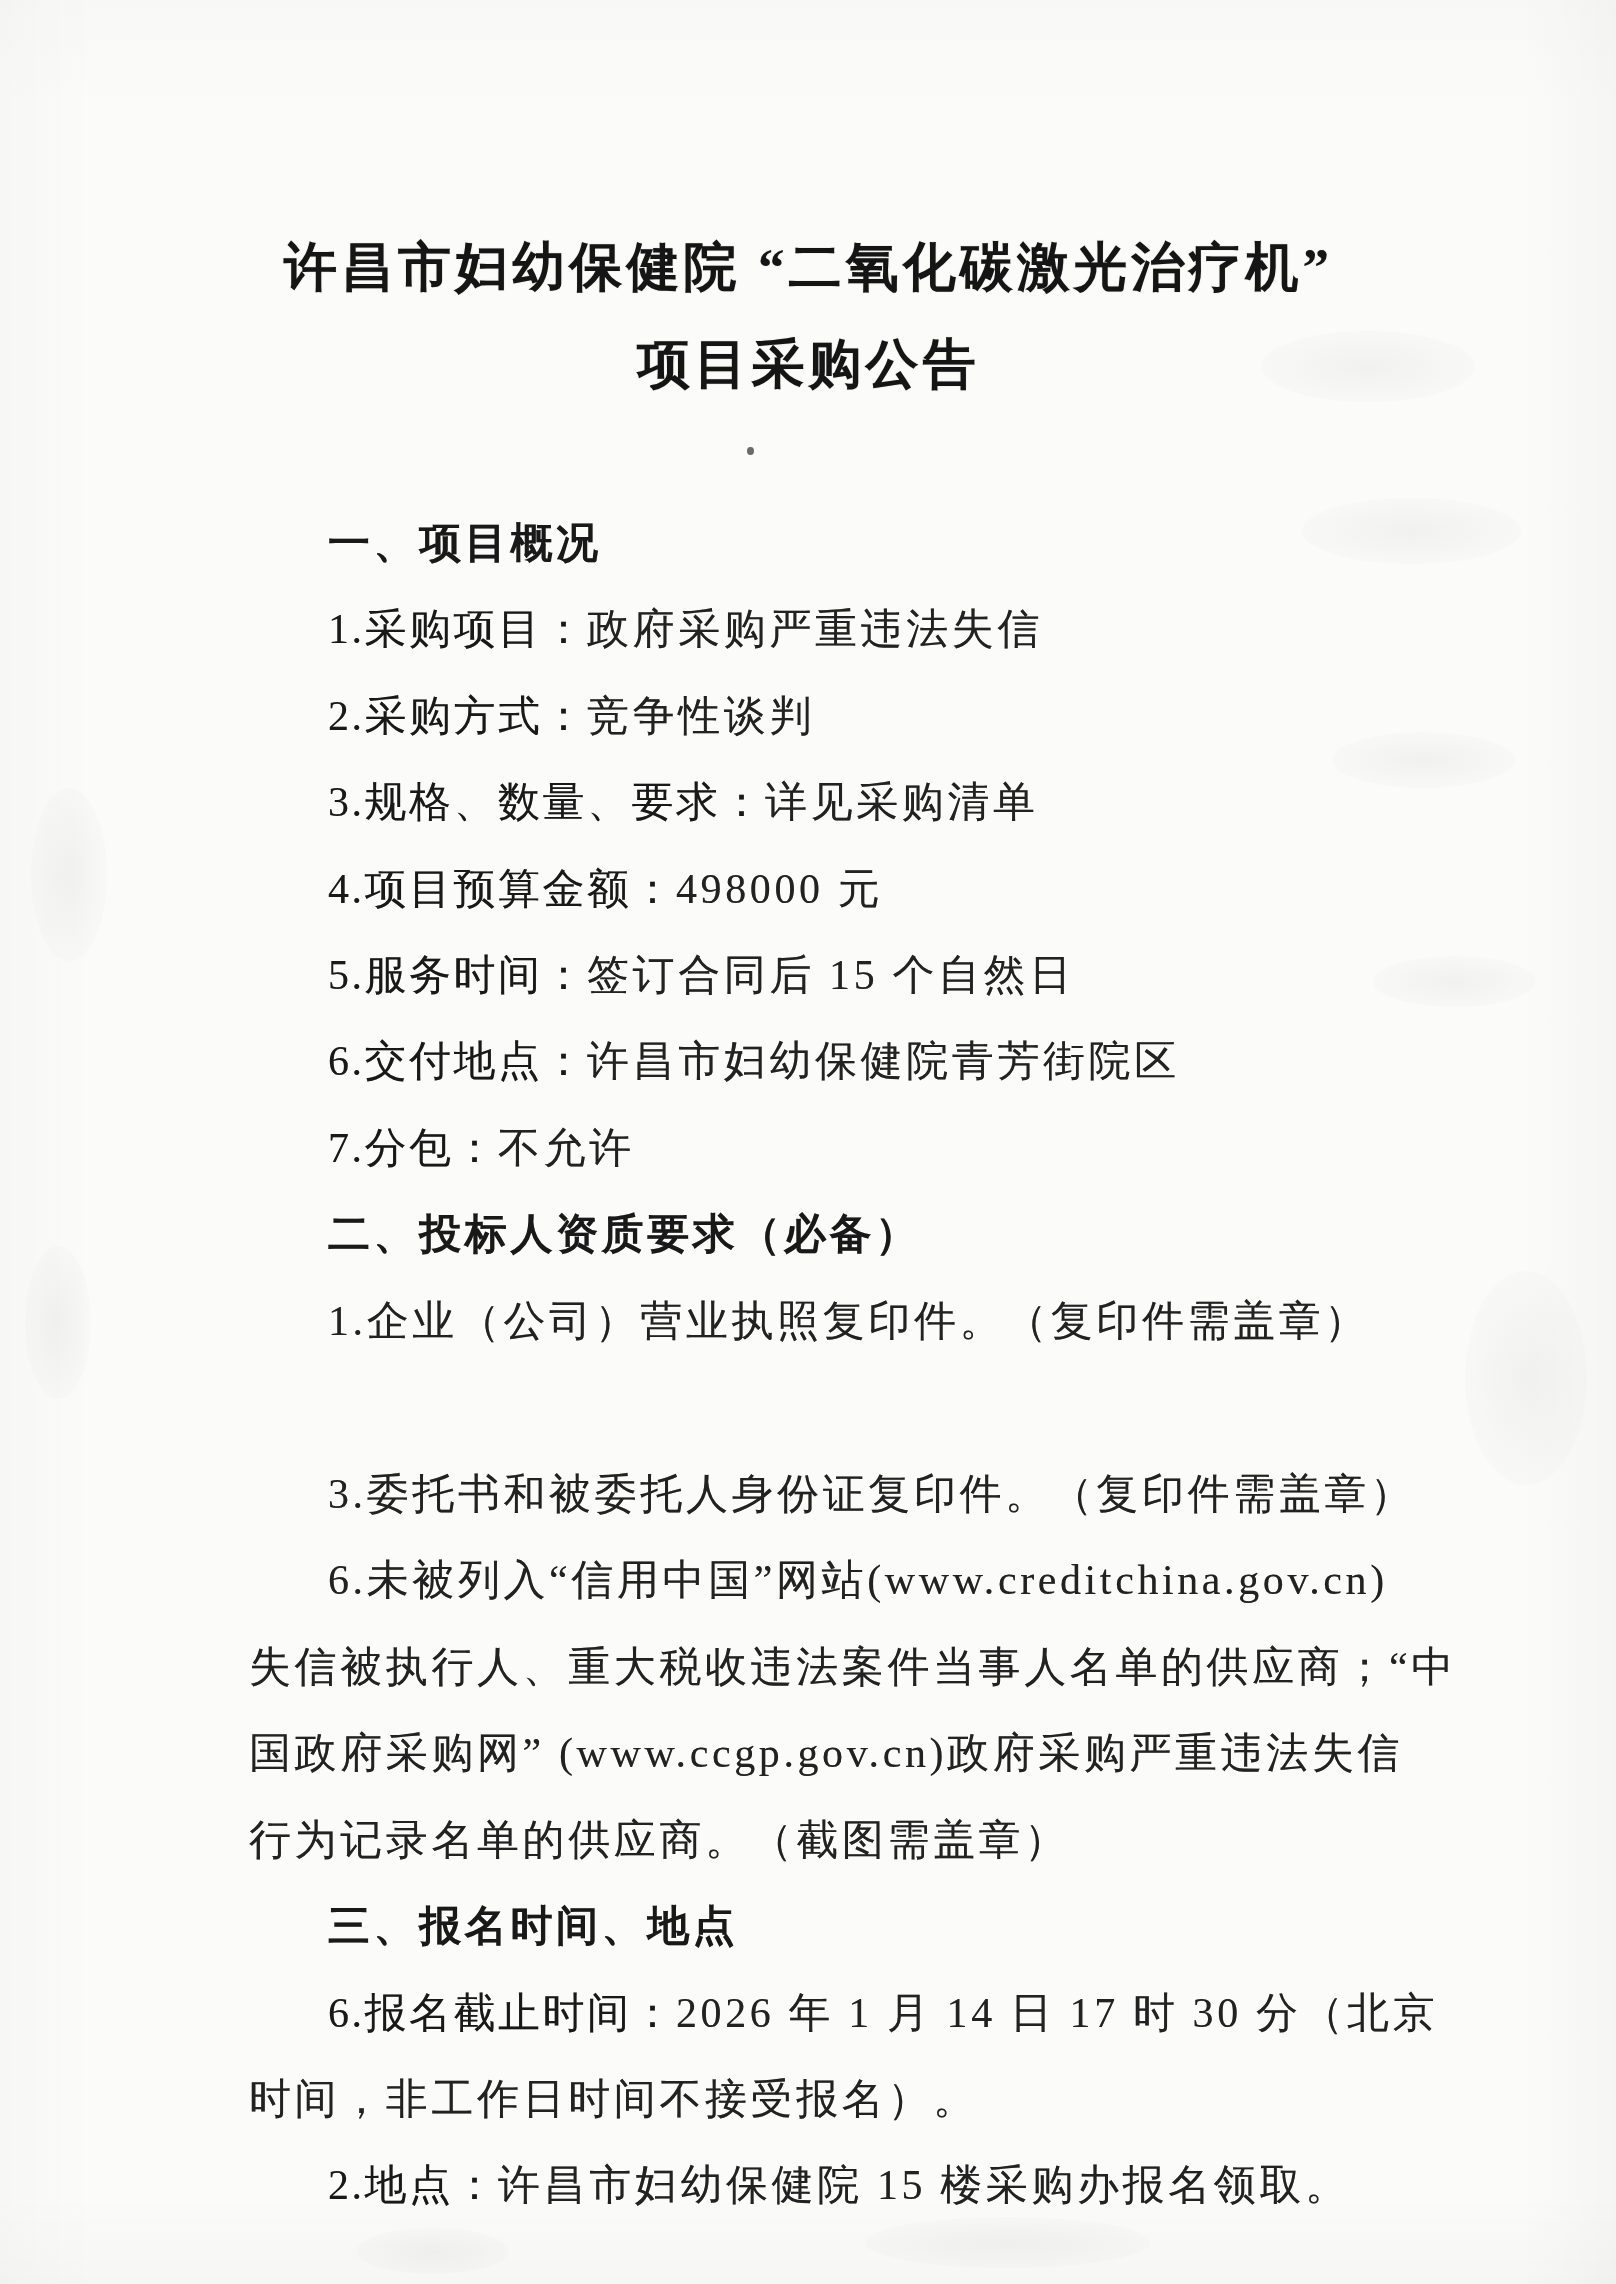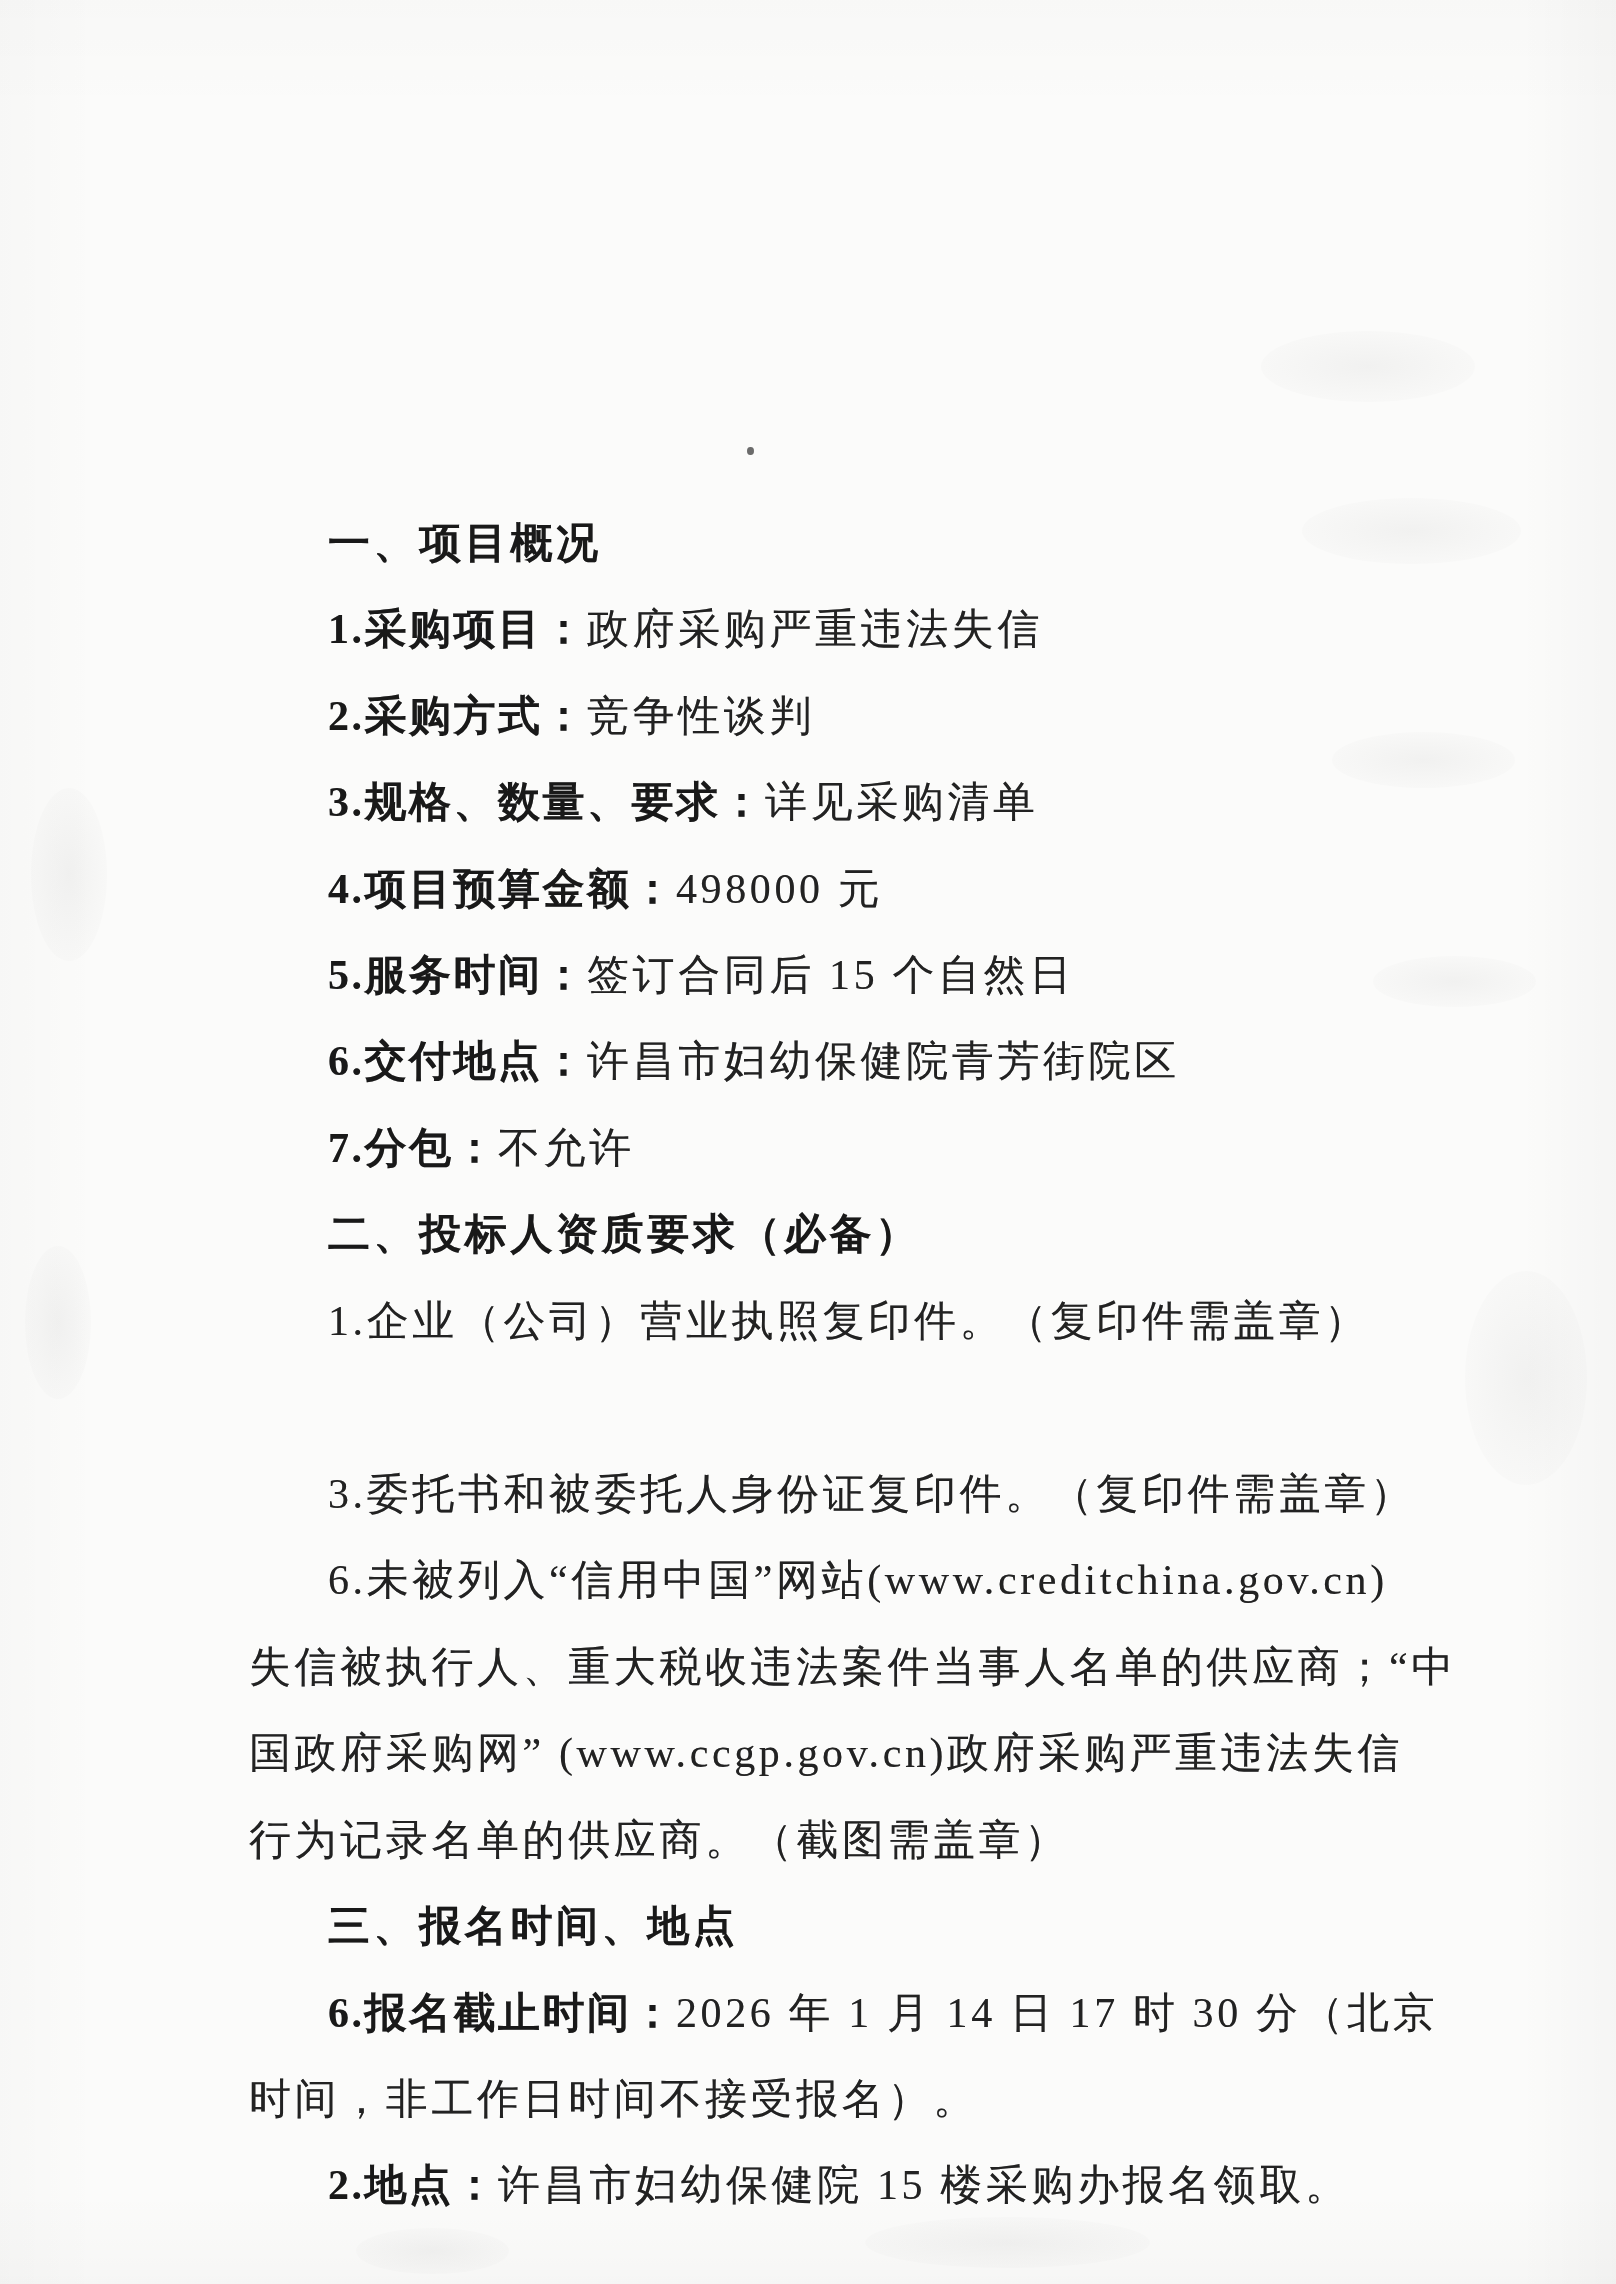--- a/index.html
+++ b/index.html
@@ -26,41 +26,45 @@
   .bl {
     position:absolute; left:249px;
     height:86px; line-height:86px;
     font-size:42px; letter-spacing:3.1px;
     white-space:nowrap;
     color:#222;
     text-shadow:0 0 0.5px rgba(30,30,30,0.4);
   }
   .indent { left:328px; }
   .hd { font-weight:bold; color:#191919; letter-spacing:3.6px; }
-  .lb { font-weight:bold; color:#191919; letter-spacing:2.5px; }
+  .lb { font-weight:normal; color:#191919; letter-spacing:2.5px; }
   .val { letter-spacing:3.6px; }
   
   .smudge {
     position:absolute;
     background:radial-gradient(ellipse at center, rgba(110,110,110,0.07) 0%, rgba(110,110,110,0.03) 55%, rgba(110,110,110,0) 100%);
     border-radius:50%;
     pointer-events:none;
   }
   .dot {
     position:absolute;
     width:6.6px; height:8.1px;
     background:rgba(45,45,45,0.7);
     border-radius:50%;
   }
 </style>
 </head>
 <body>
 
 <div class="page">
 
+  <h1 class="title">
+    <span class="title-line">许昌市妇幼保健院 “二氧化碳激光治疗机”</span>
+    <span class="title-line">项目采购公告</span>
+  </h1>
 
   <div class="dot" style="left:747px; top:447px;"></div>
 
   <p class="bl indent hd" style="top:458px;">一、项目概况</p>
 
   <p class="bl indent" style="top:544px;"><span class="lb">1.采购项目：</span><span class="val">政府采购严重违法失信</span></p>
 
   <p class="bl indent" style="top:631px;"><span class="lb">2.采购方式：</span><span class="val">竞争性谈判</span></p>
 
   <p class="bl indent" style="top:717px;"><span class="lb">3.规格、数量、要求：</span><span class="val">详见采购清单</span></p>

